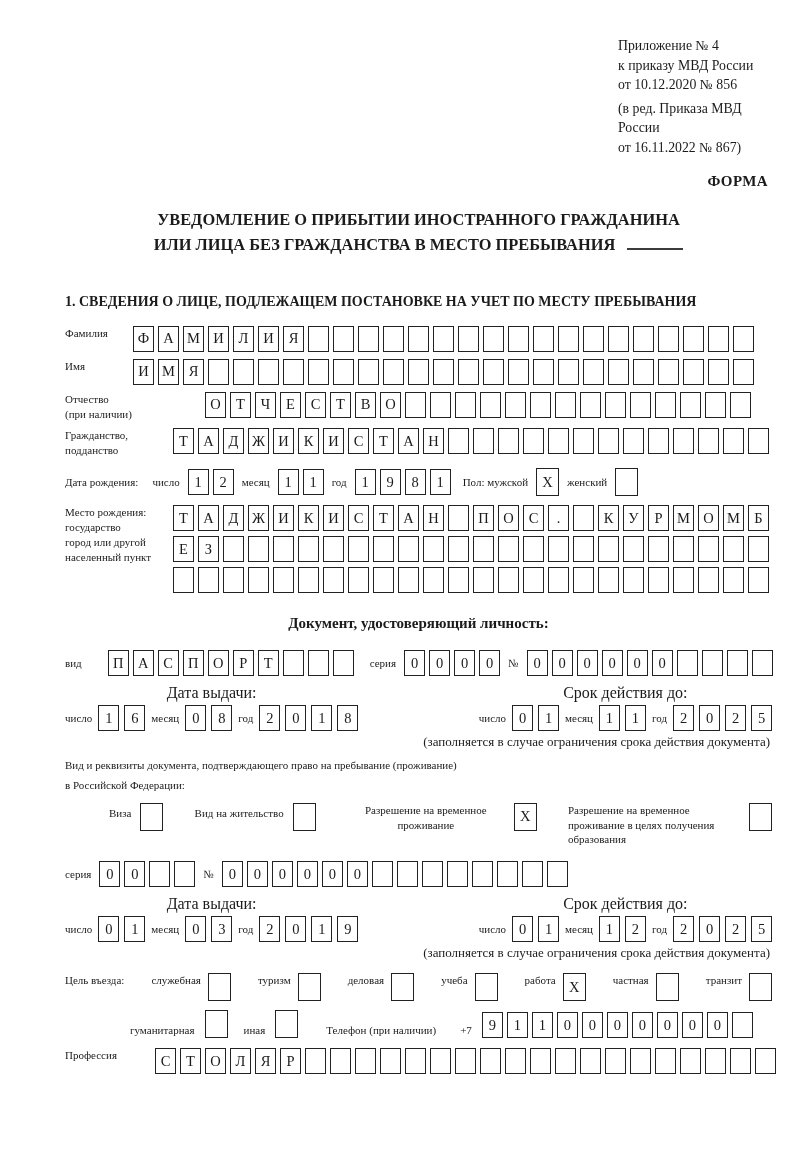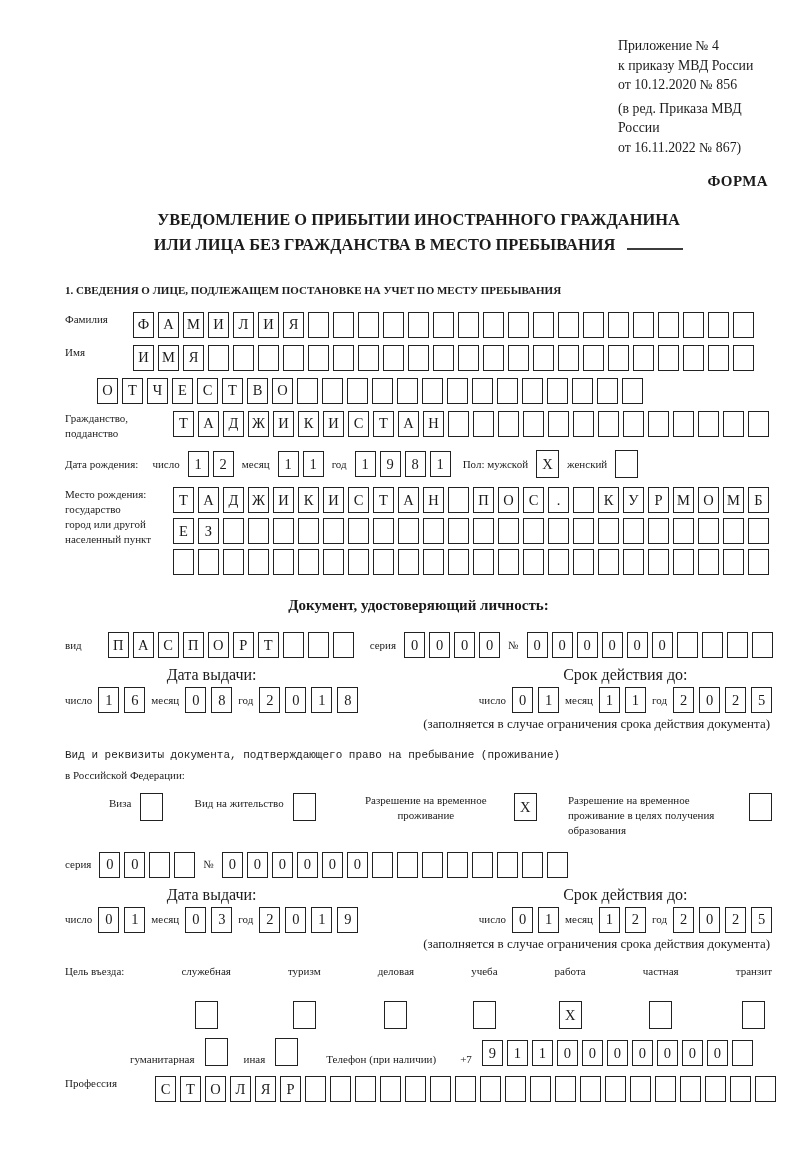--- a/index.html
+++ b/index.html
@@ -12,21 +12,21 @@
 
   
   .top-header { margin-left:553px; font-size:13.8px; line-height:1.42; }
   .top-header .part2 { margin-top:4px; }
   .forma { text-align:right; font-weight:bold; font-size:15px; letter-spacing:.4px; margin-top:16px; padding-right:4px; }
 
   
   .title { text-align:center; font-weight:bold; font-size:16.4px; line-height:1.5; margin-top:18px; }
   .blank-line { display:inline-block; width:56px; border-bottom:2.5px solid #3c3c3c; height:14px; margin-left:12px; }
 
-  .section-heading { font-weight:bold; font-size:11px; margin-top:26px; white-space:nowrap; }
+  .section-heading { font-weight:bold; font-size:14px; margin-top:36px; white-space:nowrap; }
 
   
   .row { display:flex; align-items:flex-start; margin-top:7px; }
   .lbl { font-size:11px; line-height:1.35; }
   .cells { display:flex; gap:4px; flex:0 0 auto; }
   .cell {
     width:21px; height:26px; flex:0 0 auto;
     border:1.6px solid #222; background:#fff;
     display:flex; align-items:center; justify-content:center;
     font-size:14.5px; font-family:"Liberation Serif","DejaVu Serif",serif;
@@ -52,21 +52,21 @@
   
   .opts-row { display:flex; justify-content:space-between; margin-top:10px;margin-left:44px; }
   .opt { display:flex; align-items:flex-start; gap:9px; }
   .opt .lbl { padding-top:3px; }
   .opt .lbl.wrap2 { width:158px; text-align:center; padding-top:0; }
   .opt .lbl.wrap3 { width:172px; text-align:left; padding-top:0; }
   .cb .cell { width:23px; height:28px; }
 
   
   .purpose-row { display:flex; justify-content:space-between; align-items:flex-start; margin-top:12px; }
-  .purpose-row .opt { align-items:center; gap:23px;flex-direction:column; }
+  .purpose-row .opt { gap:7px; }
   .purpose-row .opt .lbl { padding-top:0; }
   .purpose2 { display:flex; align-items:flex-end; gap:10px; margin-top:9px; margin-left:65px; }
   .purpose2 .phone-lbl { margin-left:18px; }
   .purpose2 .cells { gap:4px; }
 </style>
 </head>
 <body>
 
 <div class="page">
 
@@ -142,20 +142,24 @@
         <span class="cell"></span>
         <span class="cell"></span>
         <span class="cell"></span>
         <span class="cell"></span>
         <span class="cell"></span>
         <span class="cell"></span>
       </span>
   </div>
 
   <div class="row">
+    <span class="lbl label-col w-mid">
+      <span>Отчество</span><br>
+      <span>(при наличии)</span>
+    </span>
     <span class="cells" style="margin-left:32px;">
         <span class="cell">О</span>
         <span class="cell">Т</span>
         <span class="cell">Ч</span>
         <span class="cell">Е</span>
         <span class="cell">С</span>
         <span class="cell">Т</span>
         <span class="cell">В</span>
         <span class="cell">О</span>
         <span class="cell"></span>
@@ -404,21 +408,21 @@
             <span class="cell">2</span>
             <span class="cell">0</span>
             <span class="cell">2</span>
             <span class="cell">5</span>
           </span>
       </div>
     </div>
   </div>
   <div class="note">(заполняется в случае ограничения срока действия документа)</div>
 
-  <div style="margin-top:16px;font-family:Liberation Mono, monospace;" class="lbl">Вид и реквизиты документа, подтверждающего право на пребывание (проживание)</div>
+  <div style="margin-top:8px;" class="lbl">Вид и реквизиты документа, подтверждающего право на пребывание (проживание)</div>
   <div style="margin-top:5px;" class="lbl">в Российской Федерации:</div>
 
   <div class="opts-row">
     <div class="opt">
       <span class="lbl">Виза</span>
       <span class="cells cb">
           <span class="cell"></span>
         </span>
     </div>
     <div class="opt">

